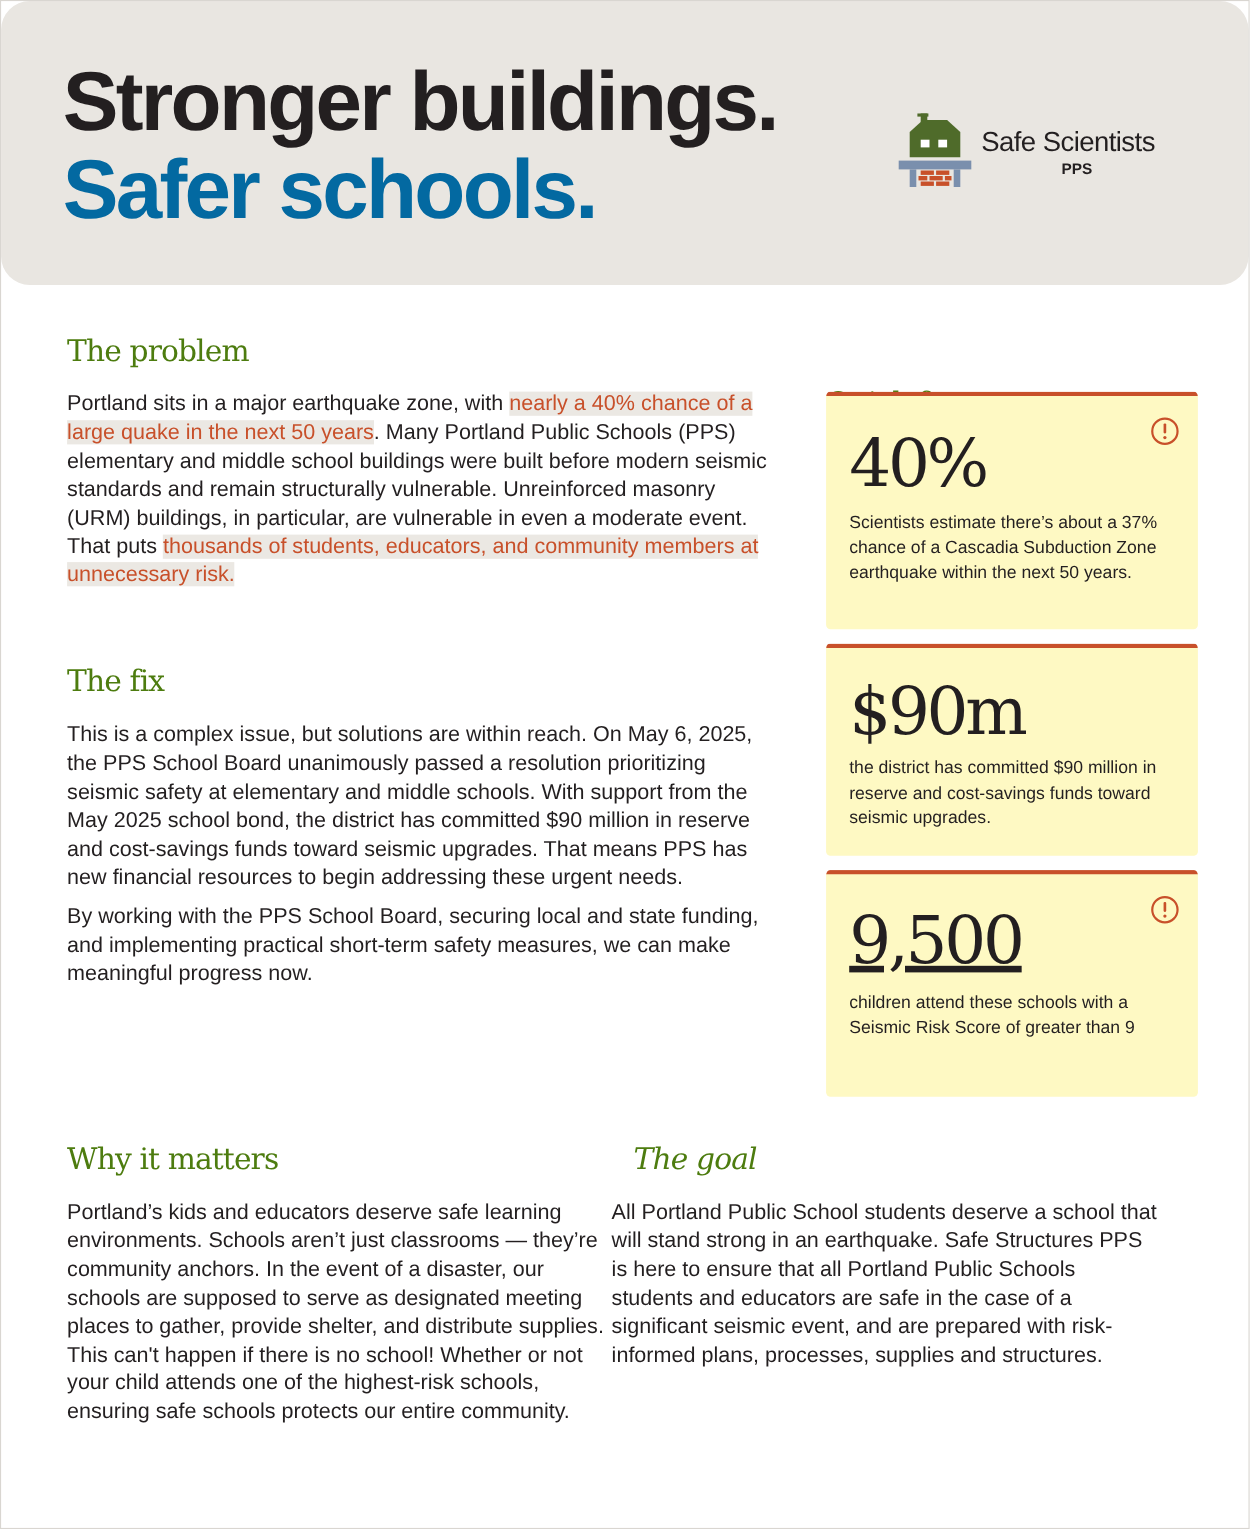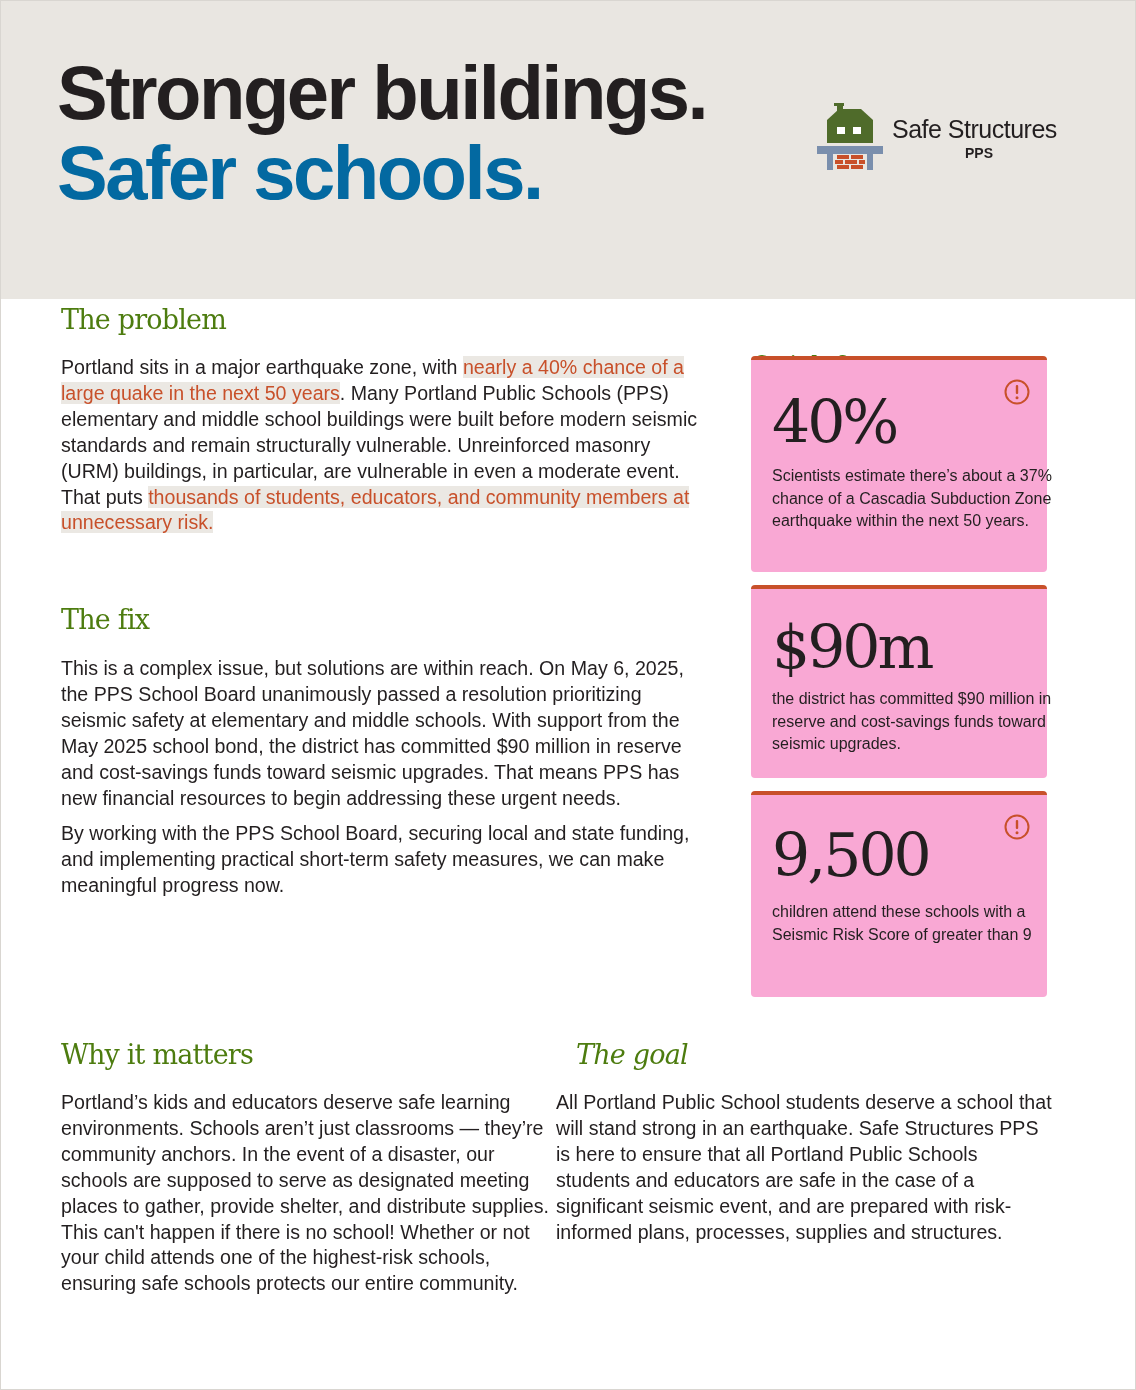--- a/index.html
+++ b/index.html
@@ -2,21 +2,21 @@
 <html><head>
 <meta charset="utf-8">
 <style>
   html, body { margin: 0; padding: 0; }
   body {
     width: 1136px; height: 1390px; background: #ffffff; position: relative; overflow: hidden;
     font-family: "Liberation Sans", sans-serif; color: #231f20;
   }
   .page-border { position: absolute; left: 0; top: 0; width: 1134px; height: 1388px; border: 1px solid #d9d6d1; pointer-events: none; }
   .header {
-    position: absolute; left: 1px; top: 1px; width: 1134px; height: 298px; background: #e9e6e1;
+    position: absolute; left: 1px; top: 1px; width: 1134px; height: 258px; background: #e9e6e1; border-radius: 26px;
   }
   .headline {
     position: absolute; left: 56px; top: 52px; font-family: "Liberation Sans", sans-serif; font-weight: bold;
     font-size: 76px; line-height: 80px; letter-spacing: -2.5px;
   }
   .headline .line1 { color: #231f20; display: block; }
   .headline .line2 { color: #0369a1; display: block; }
   .logo { position: absolute; left: 814px; top: 102px; width: 270px; height: 70px; }
   .logo svg { position: absolute; left: 0; top: 0; }
   .logo-name { position: absolute; left: 77px; top: 12px; font-size: 25px; color: #231f20; letter-spacing: -0.5px; }
@@ -26,21 +26,21 @@
     font-family: "DejaVu Serif", serif; font-weight: normal; font-size: 27px; margin: 0; color: #4d7c0f;
     letter-spacing: -0.8px; position: absolute;
   }
   .body-text {
     position: absolute; font-size: 19.6px; line-height: 25.9px; color: #231f20; margin: 0;
   }
   .hl { color: #c8502a; background: #ebe8e3; }
   .para2 { margin-top: 10px; display: block; }
 
   .fact-card {
-    position: absolute; left: 751px; width: 296px; background: #f9a8d4;
+    position: absolute; left: 751px; width: 338px; background: #fef9c3;
     border-top: 4px solid #c8502a; border-radius: 4px; box-sizing: border-box;
   }
   .fact-num {
     position: absolute; left: 21px; font-family: "DejaVu Serif", serif; font-size: 60px; color: #231f20;
     letter-spacing: -3px; line-height: 60px;
   }
   .fact-desc {
     position: absolute; left: 21px; width: 290px; font-size: 16px; line-height: 22.5px; color: #231f20;
   }
   .alert-icon { position: absolute; right: 16px; top: 18px; width: 28px; height: 28px; }
@@ -64,21 +64,21 @@
       <rect x="12" y="51" width="6" height="16" fill="#7a8fad"></rect>
       <rect x="52" y="51" width="6" height="16" fill="#7a8fad"></rect>
       <rect x="22" y="52" width="12" height="4" fill="#c8502a"></rect>
       <rect x="36" y="52" width="12" height="4" fill="#c8502a"></rect>
       <rect x="20" y="57" width="8" height="4" fill="#c8502a"></rect>
       <rect x="30" y="57" width="12" height="4" fill="#c8502a"></rect>
       <rect x="44" y="57" width="6" height="4" fill="#c8502a"></rect>
       <rect x="22" y="62" width="12" height="4" fill="#c8502a"></rect>
       <rect x="36" y="62" width="12" height="4" fill="#c8502a"></rect>
     </svg>
-    <span class="logo-name">Safe Structures</span>
+    <span class="logo-name">Safe Scientists</span>
     <span class="logo-sub">PPS</span>
   </div>
 </div>
 
 <h2 style="left:61px; top:304px;">The problem</h2>
 <p class="body-text" style="left:61px; top:355px; width:645px;">
   <span>Portland sits in a major earthquake zone, with </span><span class="hl">nearly a 40% chance of a large quake in the next 50 years</span><span>. Many Portland Public Schools (PPS) elementary and middle school buildings were built before modern seismic standards and remain structurally vulnerable. Unreinforced masonry (URM) buildings, in particular, are vulnerable in even a moderate event. That puts </span><span class="hl">thousands of students, educators, and community members at unnecessary risk.</span>
 </p>
 
 <h2 style="left:61px; top:604px;">The fix</h2>
@@ -103,21 +103,21 @@
   <div class="fact-num" style="top:28px;">$90m</div>
   <div class="fact-desc" style="top:99px;">the district has committed $90 million in reserve and cost-savings funds toward seismic upgrades.</div>
 </div>
 
 <div class="fact-card" style="top:791px; height:206px;">
   <svg class="alert-icon" viewBox="0 0 28 28">
     <circle cx="14" cy="14" r="11.5" fill="none" stroke="#c8502a" stroke-width="2"></circle>
     <rect x="12.8" y="7" width="2.4" height="9" rx="1" fill="#c8502a"></rect>
     <circle cx="14" cy="19.8" r="1.5" fill="#c8502a"></circle>
   </svg>
-  <div class="fact-num" style="top:30px;">9,500</div>
+  <div class="fact-num" style="top:30px;text-decoration:underline;">9,500</div>
   <div class="fact-desc" style="top:106px;">children attend these schools with a Seismic Risk Score of greater than 9</div>
 </div>
 
 <h2 style="left:61px; top:1039px;">Why it matters</h2>
 <p class="body-text" style="left:61px; top:1090px; width:490px;">Portland’s kids and educators deserve safe learning environments. Schools aren’t just classrooms — they’re community anchors. In the event of a disaster, our schools are supposed to serve as designated meeting places to gather, provide shelter, and distribute supplies. This can't happen if there is no school! Whether or not your child attends one of the highest-risk schools, ensuring safe schools protects our entire community.</p>
 
 <h2 style="left:576px; top:1039px;font-style:italic;">The goal</h2>
 <p class="body-text" style="left:556px; top:1090px; width:500px;">All Portland Public School students deserve a school that will stand strong in an earthquake. Safe Structures PPS is here to ensure that all Portland Public Schools students and educators are safe in the case of a significant seismic event, and are prepared with risk-informed plans, processes, supplies and structures.</p>
 
 <div class="page-border"></div>

